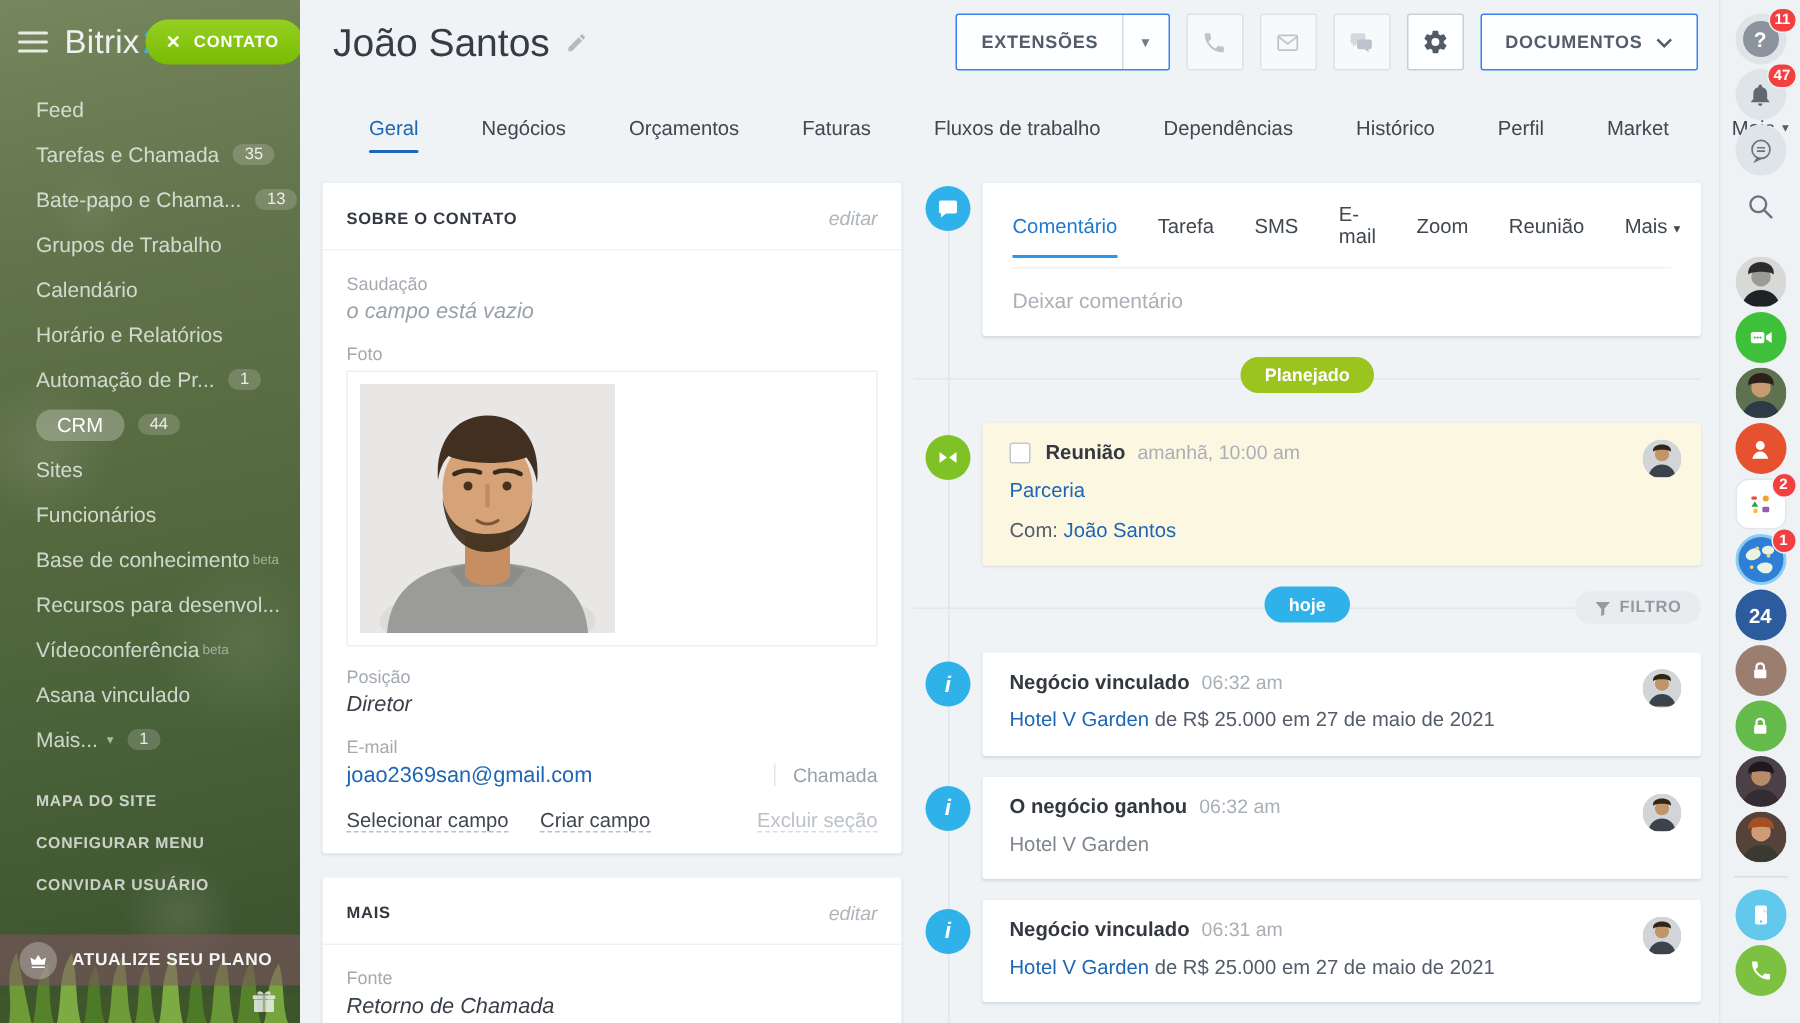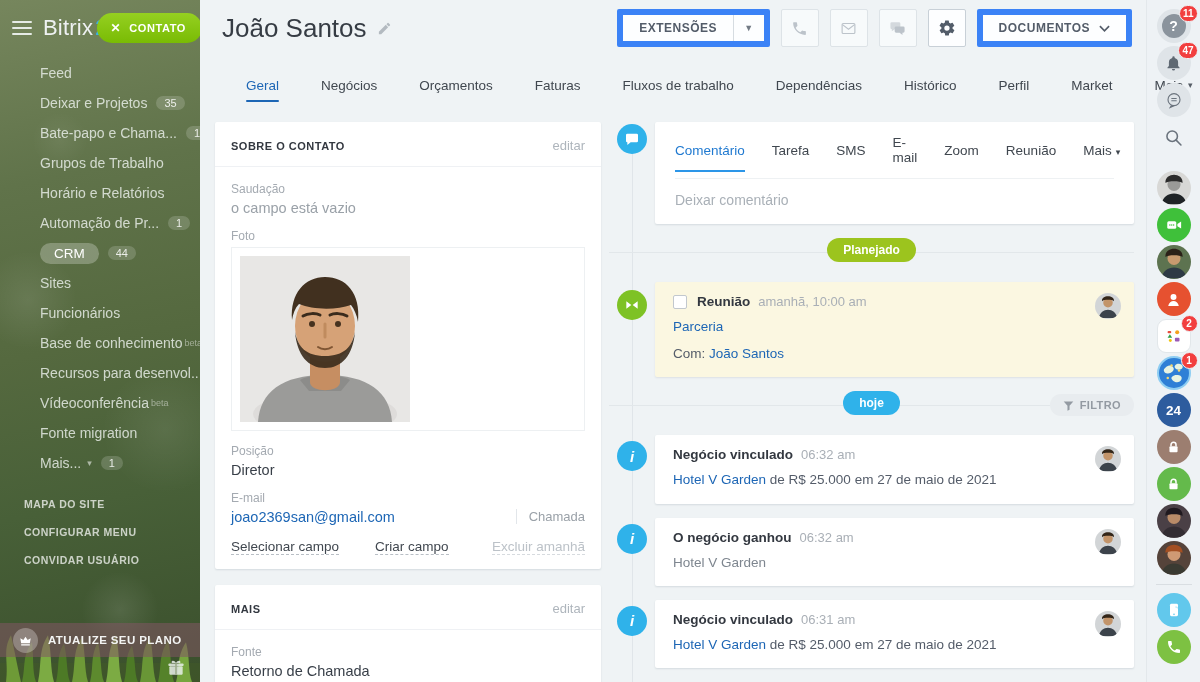--- a/index.html
+++ b/index.html
@@ -19,21 +19,21 @@
   .burger { width:20px; cursor:pointer; }
   .burger i { display:block; height:2px; background:#e6ebe6; margin:4px 0; border-radius:1px; }
   .brand { margin-left:11px; font-size:22px; color:#eef1f2; letter-spacing:.2px; }
   .brand .b24 { color:#38b1ea; margin-left:2px; }
   .create-btn { position:absolute; right:-2px; top:13px; height:30px; padding:0 16px 0 14px;
     border:none; border-radius:16px; cursor:pointer; display:flex; align-items:center; gap:8px;
     background:linear-gradient(180deg,#95d021,#79bb04); color:#fff; font-weight:bold;
     font-size:11px; letter-spacing:.6px; font-family:inherit; }
   .create-btn .x { font-size:12px; font-weight:bold; }
   .menu { margin-top:2px; }
-  .s-item { display:flex; align-items:center; height:30px; padding-left:40px; font-size:14px;
+  .s-item { display:flex; align-items:center; height:30px; padding-left:24px; font-size:14px;
     color:rgba(235,240,235,.82); cursor:pointer; white-space:nowrap; }
   .s-item .pill { background:rgba(255,255,255,.26); color:#fff; padding:3px 14px;
     border-radius:14px; font-size:13.5px;text-align:right; }
   .s-badge { margin-left:9px; background:rgba(255,255,255,.17); color:rgba(255,255,255,.85);
     border-radius:10px; padding:1px 8px; font-size:11px; }
   .beta { font-size:9px; color:rgba(255,255,255,.45); margin-left:2px; vertical-align:super; }
   .s-caret { font-size:9px; color:rgba(255,255,255,.55); margin-left:6px; }
   .foot-links { margin-top:20px; }
   .f-link { padding-left:24px; font-size:10.5px; font-weight:bold; letter-spacing:.5px;
     color:rgba(255,255,255,.72); margin-bottom:16px; cursor:pointer; }
@@ -45,21 +45,21 @@
     display:flex; align-items:center; justify-content:center; flex:none; }
   .grass { position:absolute; bottom:0; left:0; width:200px; height:52px; z-index:2; }
   .gift { position:absolute; right:14px; bottom:4px; width:20px; height:20px; z-index:4; opacity:.85; }
 
   
   .main { flex:1; display:flex; flex-direction:column; min-width:0; background:#eff3f5; }
   .topbar { height:56px; flex:none; display:flex; align-items:center; padding:0 14px 0 22px; }
   .page-title { font-size:26px; font-weight:normal; color:#363c44; }
   .pencil { margin-left:10px; cursor:pointer; display:flex; }
   .actions { margin-left:auto; display:flex; align-items:center; gap:11px; }
-  .btn { height:38px; background:#fdfeff; border:6px solid #3b82f6; border-radius:2px;
+  .btn { height:38px; background:#fdfeff; border:1px solid #3b82f6; border-radius:2px;
     display:flex; align-items:center; font-size:12px; font-weight:bold; letter-spacing:.5px;
     color:#535c69; cursor:pointer; font-family:inherit; }
   .btn.split { padding:0; }
   .btn.split .btn-label { padding:0 16px; }
   .btn-caret { border-left:1px solid #d6dce1; align-self:stretch; display:flex;
     align-items:center; padding:0 10px; font-size:9px; color:#737b85; }
   .iconbtn { width:38px; height:38px; background:#f7fafb; border:1px solid #dde3e7;
     border-radius:2px; display:flex; align-items:center; justify-content:center; cursor:pointer; }
   .iconbtn.gear { background:#fdfeff; border-color:#c8d0d7; }
   .btn.doc { padding:0 16px; gap:9px; }
@@ -72,34 +72,34 @@
   .tab .caret { font-size:9px; color:#565d66; }
 
   .content { flex:1; display:flex; padding:8px 12px 0 15px; overflow:hidden; }
 
   
   .leftcol { width:386px; flex:none; }
   .card { background:#fff; border-radius:2px; box-shadow:0 1px 2px rgba(60,70,90,.14); }
   .lc-card { padding:16px 16px 14px; margin-bottom:16px; }
   .c-head { display:flex; align-items:center; }
   .c-title { font-size:11px; font-weight:bold; letter-spacing:.5px; color:#333840; }
-  .c-edit { margin-left:auto; font-size:13px; color:#aeb5bc; cursor:pointer; }
+  .c-edit { margin-left:auto; font-size:13px; color:#aeb5bc; cursor:pointer;font-style:italic; }
   .c-div { border-top:1px solid #eff1f4; margin:13px -16px 15px; }
   .f-label { font-size:12px; color:#a4aab1; margin-bottom:4px; }
-  .f-value { font-size:14.5px; color:#383f48; margin-bottom:13px; }
+  .f-value { font-size:14.5px; color:#383f48; margin-bottom:13px;font-style:italic; }
   .f-value.muted { color:#9aa1a8; }
   .photo-box { border:1px solid #edf0f2; padding:8px; margin-bottom:13px; }
   .photo-box svg { display:block; width:170px; height:166px; }
   .email-row { display:flex; align-items:flex-start; margin-bottom:4px; }
   .link { color:#1d66b5; cursor:pointer; text-decoration:none; }
   .email-tag { margin-left:auto; font-size:13px; color:#9aa1a8; border-left:1px solid #e2e6ea;
     padding-left:12px; }
   .field-links { display:flex; margin-top:14px; font-size:13.5px; }
   .dashed { color:#40474f; border-bottom:1px dashed #b9bfc6; cursor:pointer; }
-  .dashed + .dashed { margin-left:36px; }
+  .dashed + .dashed { margin-left:21px; }
   .dashed.dim { margin-left:auto; color:#bcc2c8; border-color:#d7dbdf; }
 
   
   .rightcol { flex:1; position:relative; margin-left:8px; padding-left:46px; min-width:0; }
   .tl-line { position:absolute; left:23px; top:16px; bottom:0; width:1px; background:#e0e5e9; }
   .t-row { position:relative; margin-bottom:14px; }
   .tl-ic { position:absolute; left:-38px; top:8px; width:30px; height:30px; border-radius:50%;
     display:flex; align-items:center; justify-content:center; }
   .tl-ic.blue { background:#2fb2ea; top:2px; }
   .tl-ic.info { background:#2fb2ea; color:#fff; font-weight:bold; font-size:15px;
@@ -174,29 +174,32 @@
       <button class="create-btn">
         <span class="x">✕</span>
         <span>CONTATO</span>
       </button>
     </div>
     <nav class="menu">
         <div class="s-item">
           <span class="s-label">Feed</span>
         </div>
         <div class="s-item">
-          <span class="s-label">Deixar e Projetos</span>
+          <span class="s-label">Tarefas e Chamada</span>
           <span class="s-badge">35</span>
         </div>
         <div class="s-item">
           <span class="s-label">Bate-papo e Chama...</span>
           <span class="s-badge">13</span>
         </div>
         <div class="s-item">
           <span class="s-label">Grupos de Trabalho</span>
+        </div>
+        <div class="s-item">
+          <span class="s-label">Calendário</span>
         </div>
         <div class="s-item">
           <span class="s-label">Horário e Relatórios</span>
         </div>
         <div class="s-item">
           <span class="s-label">Automação de Pr...</span>
           <span class="s-badge">1</span>
         </div>
         <div class="s-item active">
           <span class="pill">CRM</span>
@@ -213,21 +216,21 @@
           <sup class="beta">beta</sup>
         </div>
         <div class="s-item">
           <span class="s-label">Recursos para desenvol...</span>
         </div>
         <div class="s-item">
           <span class="s-label">Vídeoconferência</span>
           <sup class="beta">beta</sup>
         </div>
         <div class="s-item">
-          <span class="s-label">Fonte migration</span>
+          <span class="s-label">Asana vinculado</span>
         </div>
         <div class="s-item">
           <span class="s-label">Mais...</span>
           <span class="s-caret">▾</span>
           <span class="s-badge">1</span>
         </div>
       </nav>
     <div class="foot-links">
         <div class="f-link">MAPA DO SITE</div>
         <div class="f-link">CONFIGURAR MENU</div>
@@ -361,21 +364,21 @@
           <div class="f-label">Posição</div>
           <div class="f-value">Diretor</div>
           <div class="f-label">E-mail</div>
           <div class="email-row">
             <span class="link" style="font-size:14.5px">joao2369san@gmail.com</span>
             <span class="email-tag">Chamada</span>
           </div>
           <div class="field-links">
             <span class="dashed">Selecionar campo</span>
             <span class="dashed">Criar campo</span>
-            <span class="dashed dim">Excluir amanhã</span>
+            <span class="dashed dim">Excluir seção</span>
           </div>
         </section>
 
         <section class="card lc-card">
           <div class="c-head">
             <span class="c-title">MAIS</span>
             <span class="c-edit">editar</span>
           </div>
           <div class="c-div"></div>
           <div class="f-label">Fonte</div>

